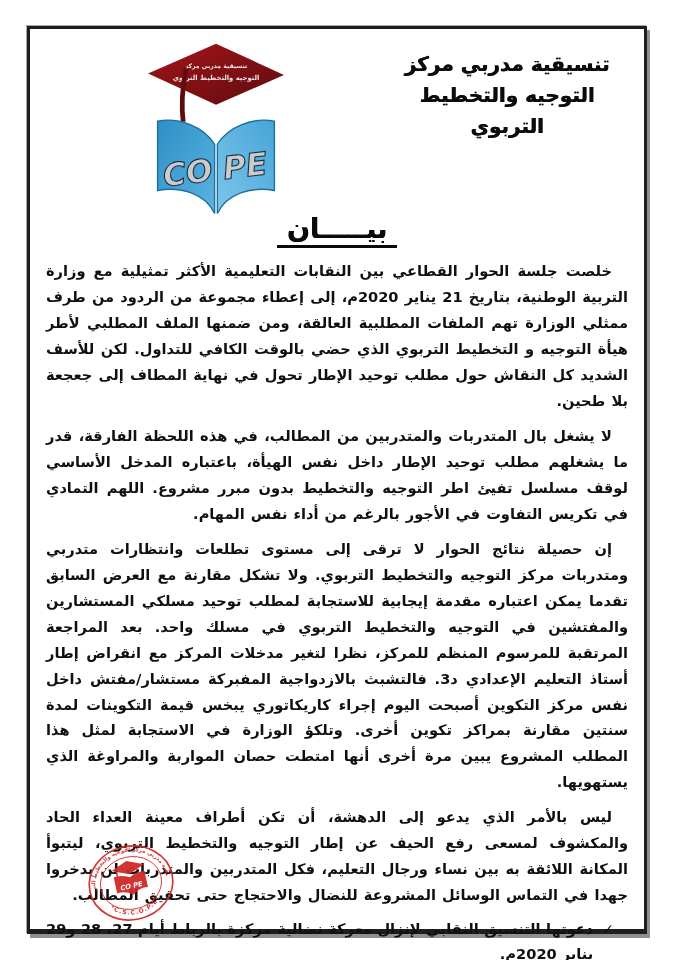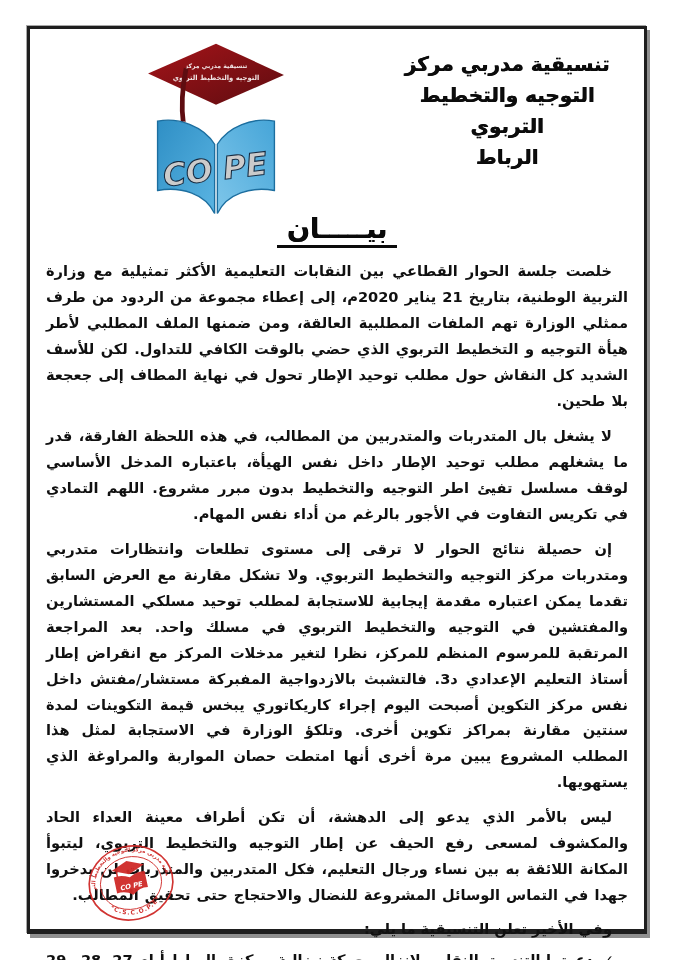--- a/index.html
+++ b/index.html
@@ -58,21 +58,20 @@
 </style>
 </head>
 <body>
 
 <div class="page">
 
   <div class="header">
     <div class="org-title">
       <div>تنسيقية مدربي مركز</div>
       <div>التوجيه والتخطيط التربوي</div>
-      <div>الرباط</div>
     </div>
 
     <div class="logo-wrap">
 
       <svg width="212" height="178" viewBox="0 0 212 262" aria-hidden="true">
         <defs>
           <linearGradient id="capGrad" x1="0" y1="0" x2="1" y2="1">
             <stop offset="0" stop-color="#a51419"></stop>
             <stop offset="1" stop-color="#5e0c10"></stop>
           </linearGradient>
@@ -109,21 +108,20 @@
     <span class="doc-title">بيـــــان</span>
   </div>
 
   <div class="body-text">
     <p>خلصت جلسة الحوار القطاعي بين النقابات التعليمية الأكثر تمثيلية مع وزارة التربية الوطنية، بتاريخ 21 يناير 2020م، إلى إعطاء مجموعة من الردود من طرف ممثلي الوزارة تهم الملفات المطلبية العالقة، ومن ضمنها الملف المطلبي لأطر هيأة التوجيه و التخطيط التربوي الذي حضي بالوقت الكافي للتداول. لكن للأسف الشديد كل النقاش حول مطلب توحيد الإطار تحول في نهاية المطاف إلى جعجعة بلا طحين.</p>
     <p>لا يشغل بال المتدربات والمتدربين من المطالب، في هذه اللحظة الفارقة، قدر ما يشغلهم مطلب توحيد الإطار داخل نفس الهيأة، باعتباره المدخل الأساسي لوقف مسلسل تفيئ اطر التوجيه والتخطيط بدون مبرر مشروع. اللهم التمادي في تكريس التفاوت في الأجور بالرغم من أداء نفس المهام.</p>
     <p>إن حصيلة نتائج الحوار لا ترقى إلى مستوى تطلعات وانتظارات متدربي ومتدربات مركز التوجيه والتخطيط التربوي. ولا تشكل مقارنة مع العرض السابق تقدما يمكن اعتباره مقدمة إيجابية للاستجابة لمطلب توحيد مسلكي المستشارين والمفتشين في التوجيه والتخطيط التربوي في مسلك واحد. بعد المراجعة المرتقبة للمرسوم المنظم للمركز، نظرا لتغير مدخلات المركز مع انقراض إطار أستاذ التعليم الإعدادي د3. فالتشبث بالازدواجية المفبركة مستشار/مفتش داخل نفس مركز التكوين أصبحت اليوم إجراء كاريكاتوري يبخس قيمة التكوينات لمدة سنتين مقارنة بمراكز تكوين أخرى. وتلكؤ الوزارة في الاستجابة لمثل هذا المطلب المشروع يبين مرة أخرى أنها امتطت حصان المواربة والمراوغة الذي يستهويها.</p>
     <p>ليس بالأمر الذي يدعو إلى الدهشة، أن تكن أطراف معينة العداء الحاد والمكشوف لمسعى رفع الحيف عن إطار التوجيه والتخطيط التربوي، ليتبوأ المكانة اللائقة به بين نساء ورجال التعليم، فكل المتدربين والمتدربات لن يدخروا جهدا في التماس الوسائل المشروعة للنضال والاحتجاج حتى تحقيق المطالب.</p>
   </div>
 
-  <div class="closing">وفي الأخير تعلن التنسيقية ما يلي:</div>
 
   <div class="bullet-row">
     <span class="mark">✓</span>
     <span class="btext">دعوتها التنسيق النقابي لإنزال معركة نضالية مركزة بالرباط أيام 27، 28 و29 يناير 2020م.</span>
   </div>
 
 </div>
 
 <svg class="stamp" viewBox="0 0 120 104" aria-hidden="true">
   <ellipse cx="60" cy="52" rx="56" ry="49" fill="none" stroke="#cf2a28" stroke-width="2.2"></ellipse>

